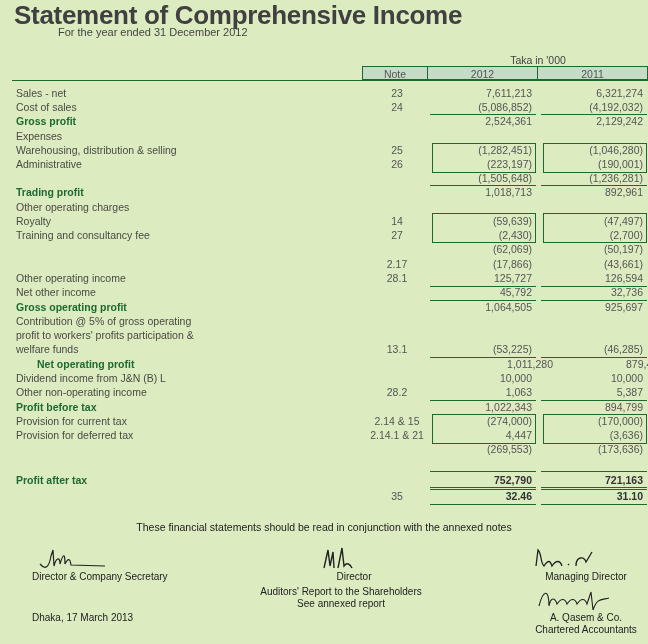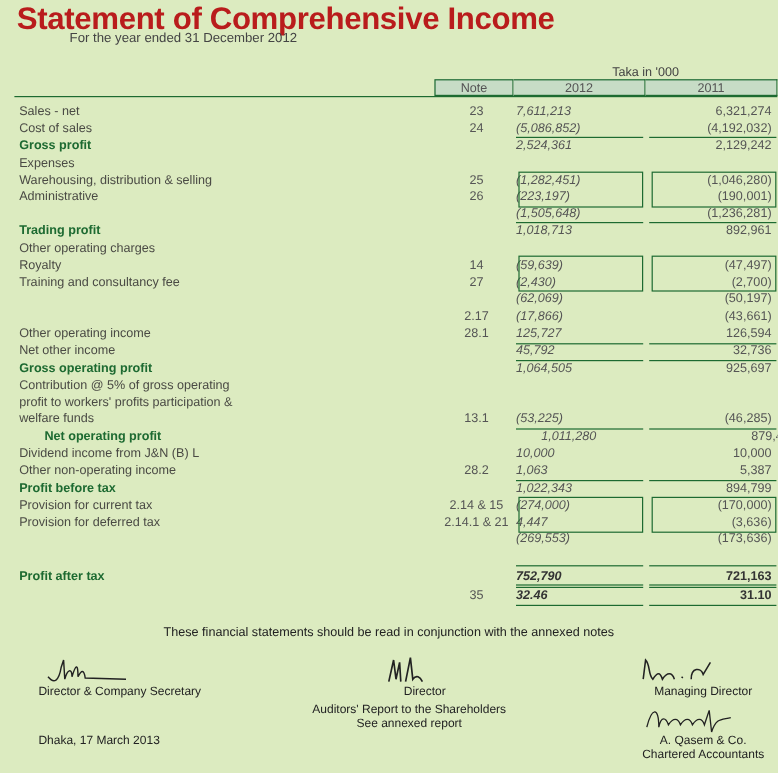--- a/index.html
+++ b/index.html
@@ -5,21 +5,21 @@
   html, body { margin: 0; padding: 0; }
   body {
     width: 648px; height: 644px; overflow: hidden;
     background: #dcebc0;
     font-family: "Liberation Sans", sans-serif;
     color: #4a4a44;
     position: relative;
   }
   .title {
     position: absolute; left: 14px; top: 0px;
-    font-size: 26px; font-weight: bold; color: #b91c1c;
+    font-size: 26px; font-weight: bold; color: #404040;
     letter-spacing: -0.3px; white-space: nowrap;
   }
   .subtitle {
     position: absolute; left: 14px; top: 26px;
     font-size: 11px; color: #444; white-space: nowrap; padding-left: 44px;
   }
   .units {
     position: absolute; left: 478px; top: 54px; width: 120px;
     font-size: 10.5px; color: #444; text-align: center;
   }
@@ -31,21 +31,21 @@
   }
   .hdr-note { left: 362px; width: 66px; }
   .hdr-2012 { left: 428px; width: 110px; border-left: none; }
   .hdr-2011 { left: 538px; width: 110px; border-left: none; }
   .head-rule { position: absolute; left: 12px; top: 80px; width: 636px; height: 1px; background: #1d6a31; }
 
   .row { position: absolute; left: 0; width: 648px; height: 14px; font-size: 10.5px; line-height: 14px; }
   .row .label { position: absolute; left: 16px; white-space: nowrap; color: #4a4a44; }
   .row .label.bold { color: #1d6a31; font-weight: bold; }
   .row .note { position: absolute; left: 362px; width: 70px; text-align: center; color: #555; }
-  .row .v12 { position: absolute; left: 430px; width: 102px; text-align: left; color: #555; font-style: italic; }
+  .row .v12 { position: absolute; left: 430px; width: 102px; text-align: right; color: #555; }
   .row .v11 { position: absolute; left: 541px; width: 102px; text-align: right; color: #555; }
   .row.strong .v12, .row.strong .v11 { font-weight: bold; color: #333; }
 
   .rule { position: absolute; height: 1px; background: #1d6a31; }
   .rule.c12 { left: 430px; width: 106px; }
   .rule.c11 { left: 541px; width: 106px; }
   .rule.dbl { height: 3px; background: transparent; border-top: 1px solid #1d6a31; border-bottom: 1px solid #1d6a31; box-sizing: border-box; }
 
   .box { position: absolute; border: 1px solid #1d6a31; box-sizing: border-box; }
   .box.c12 { left: 432px; width: 104px; }

